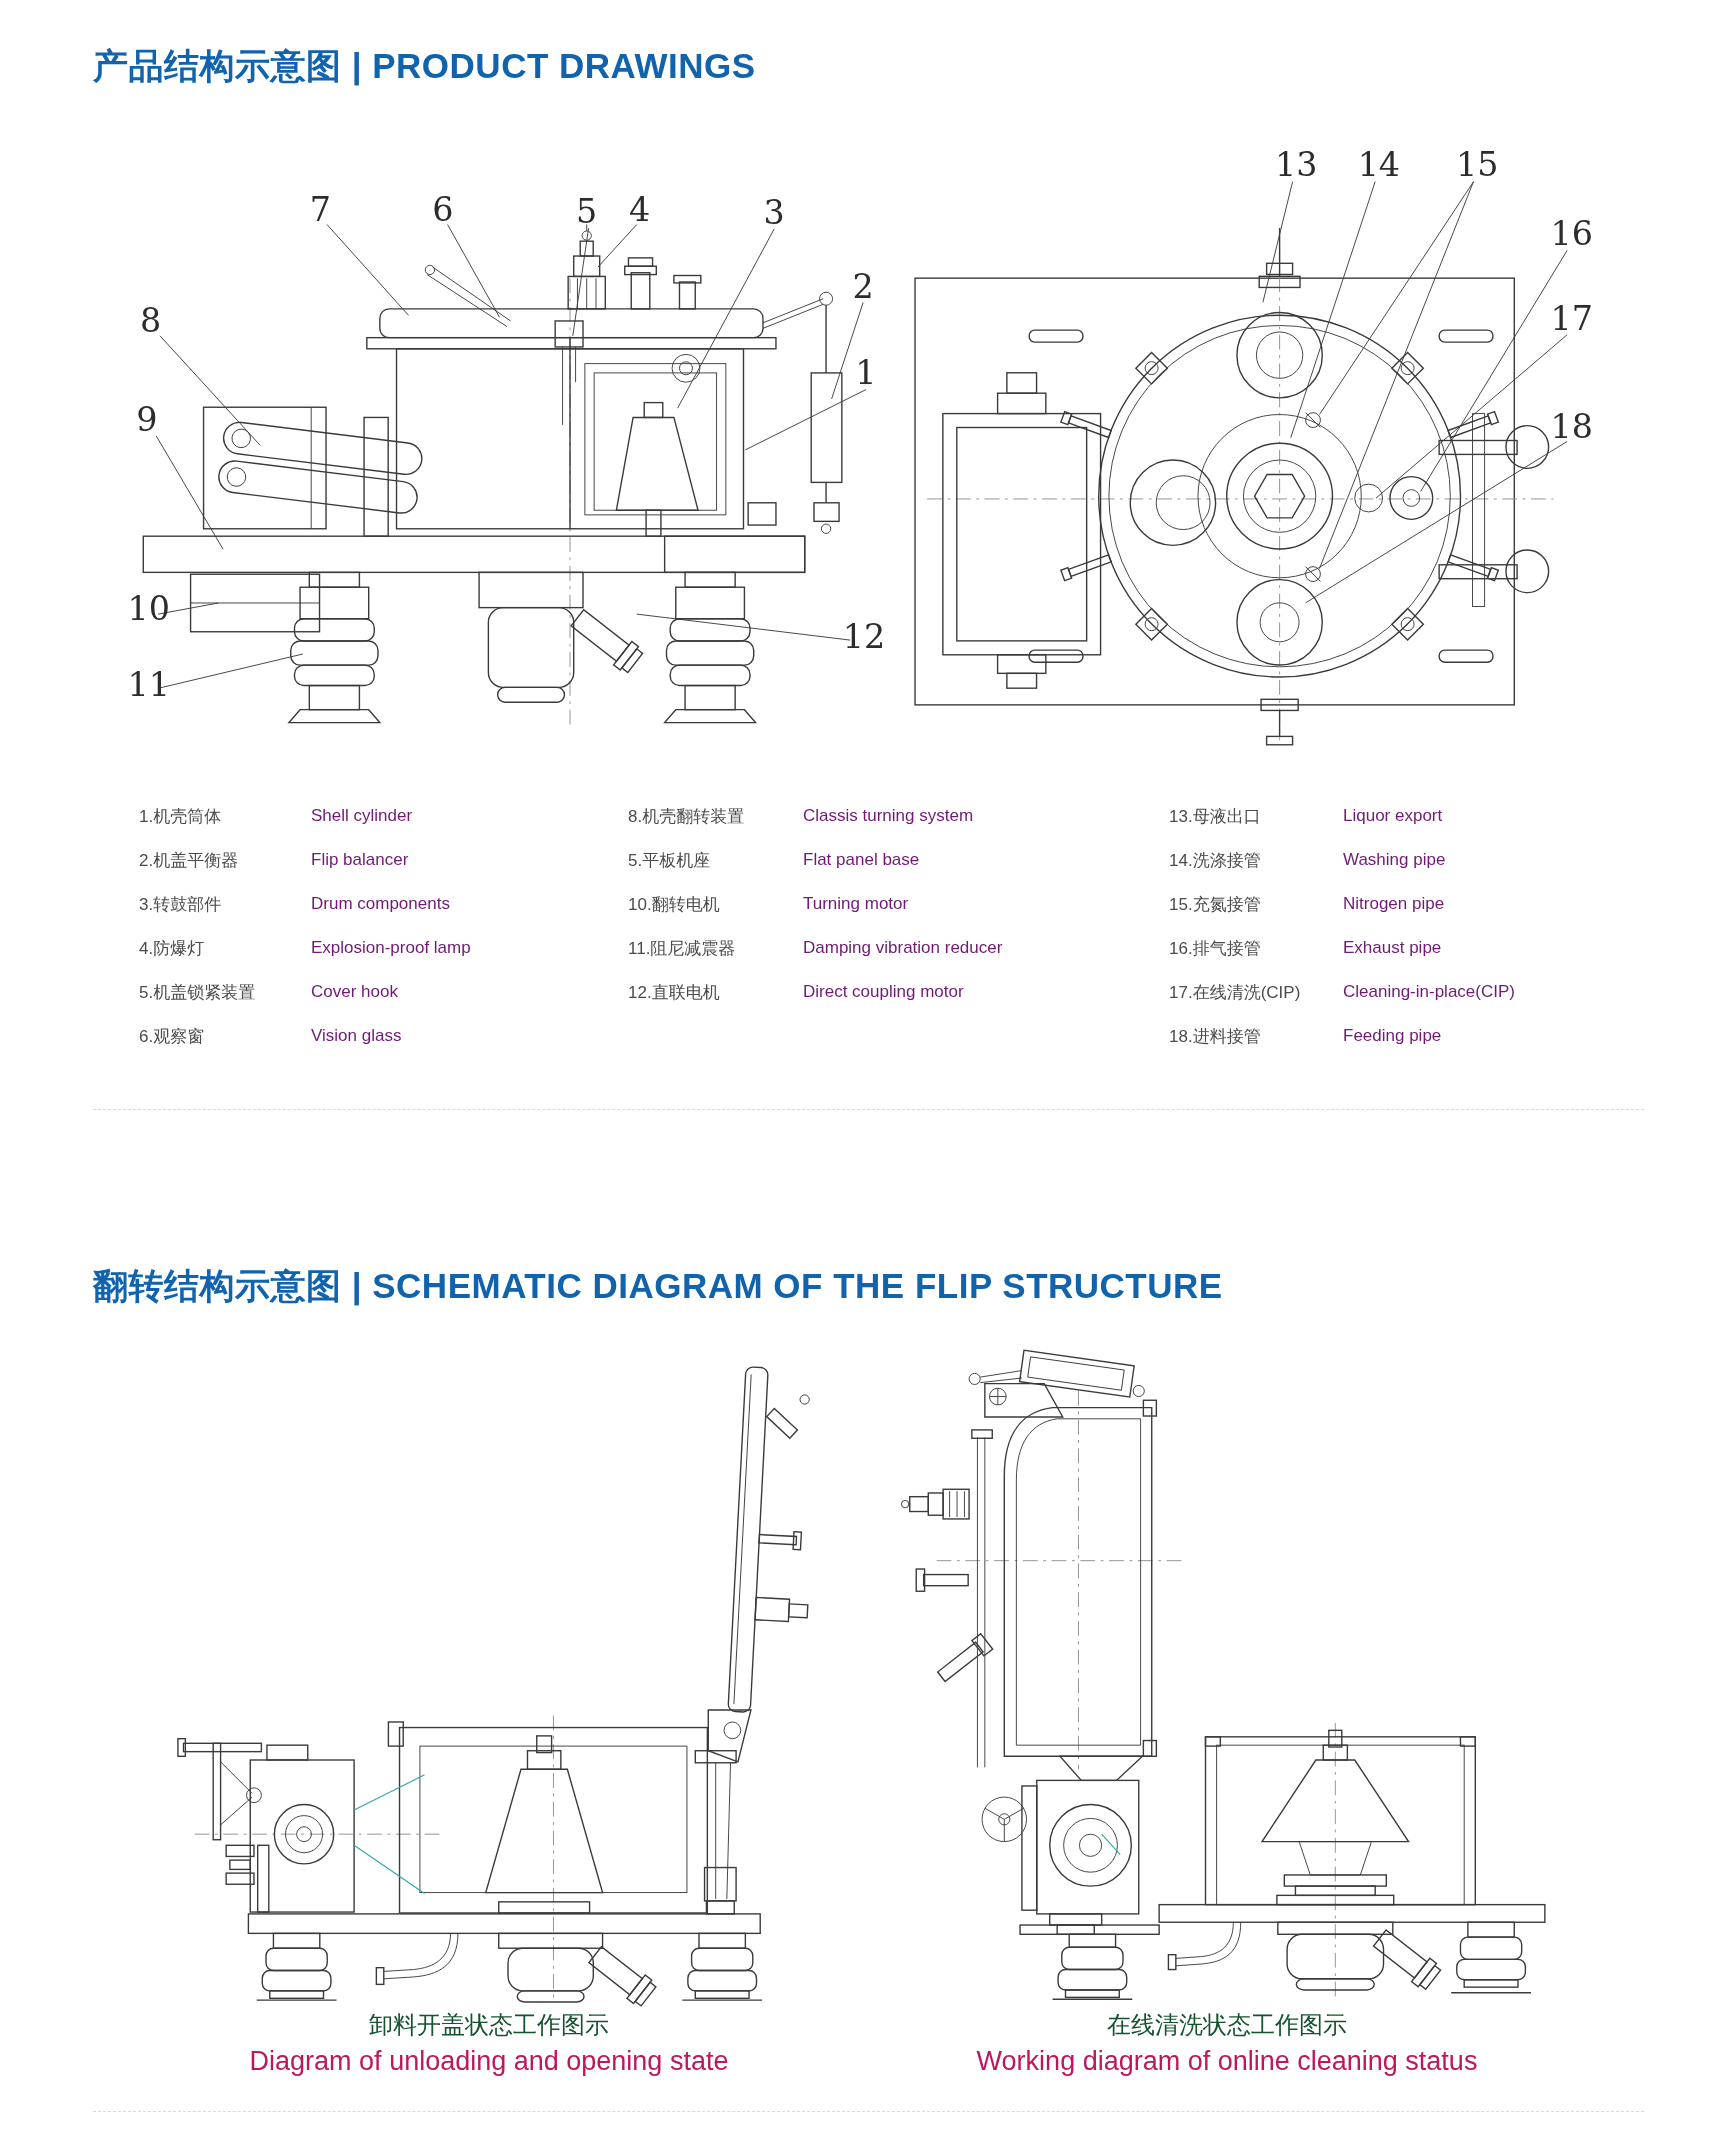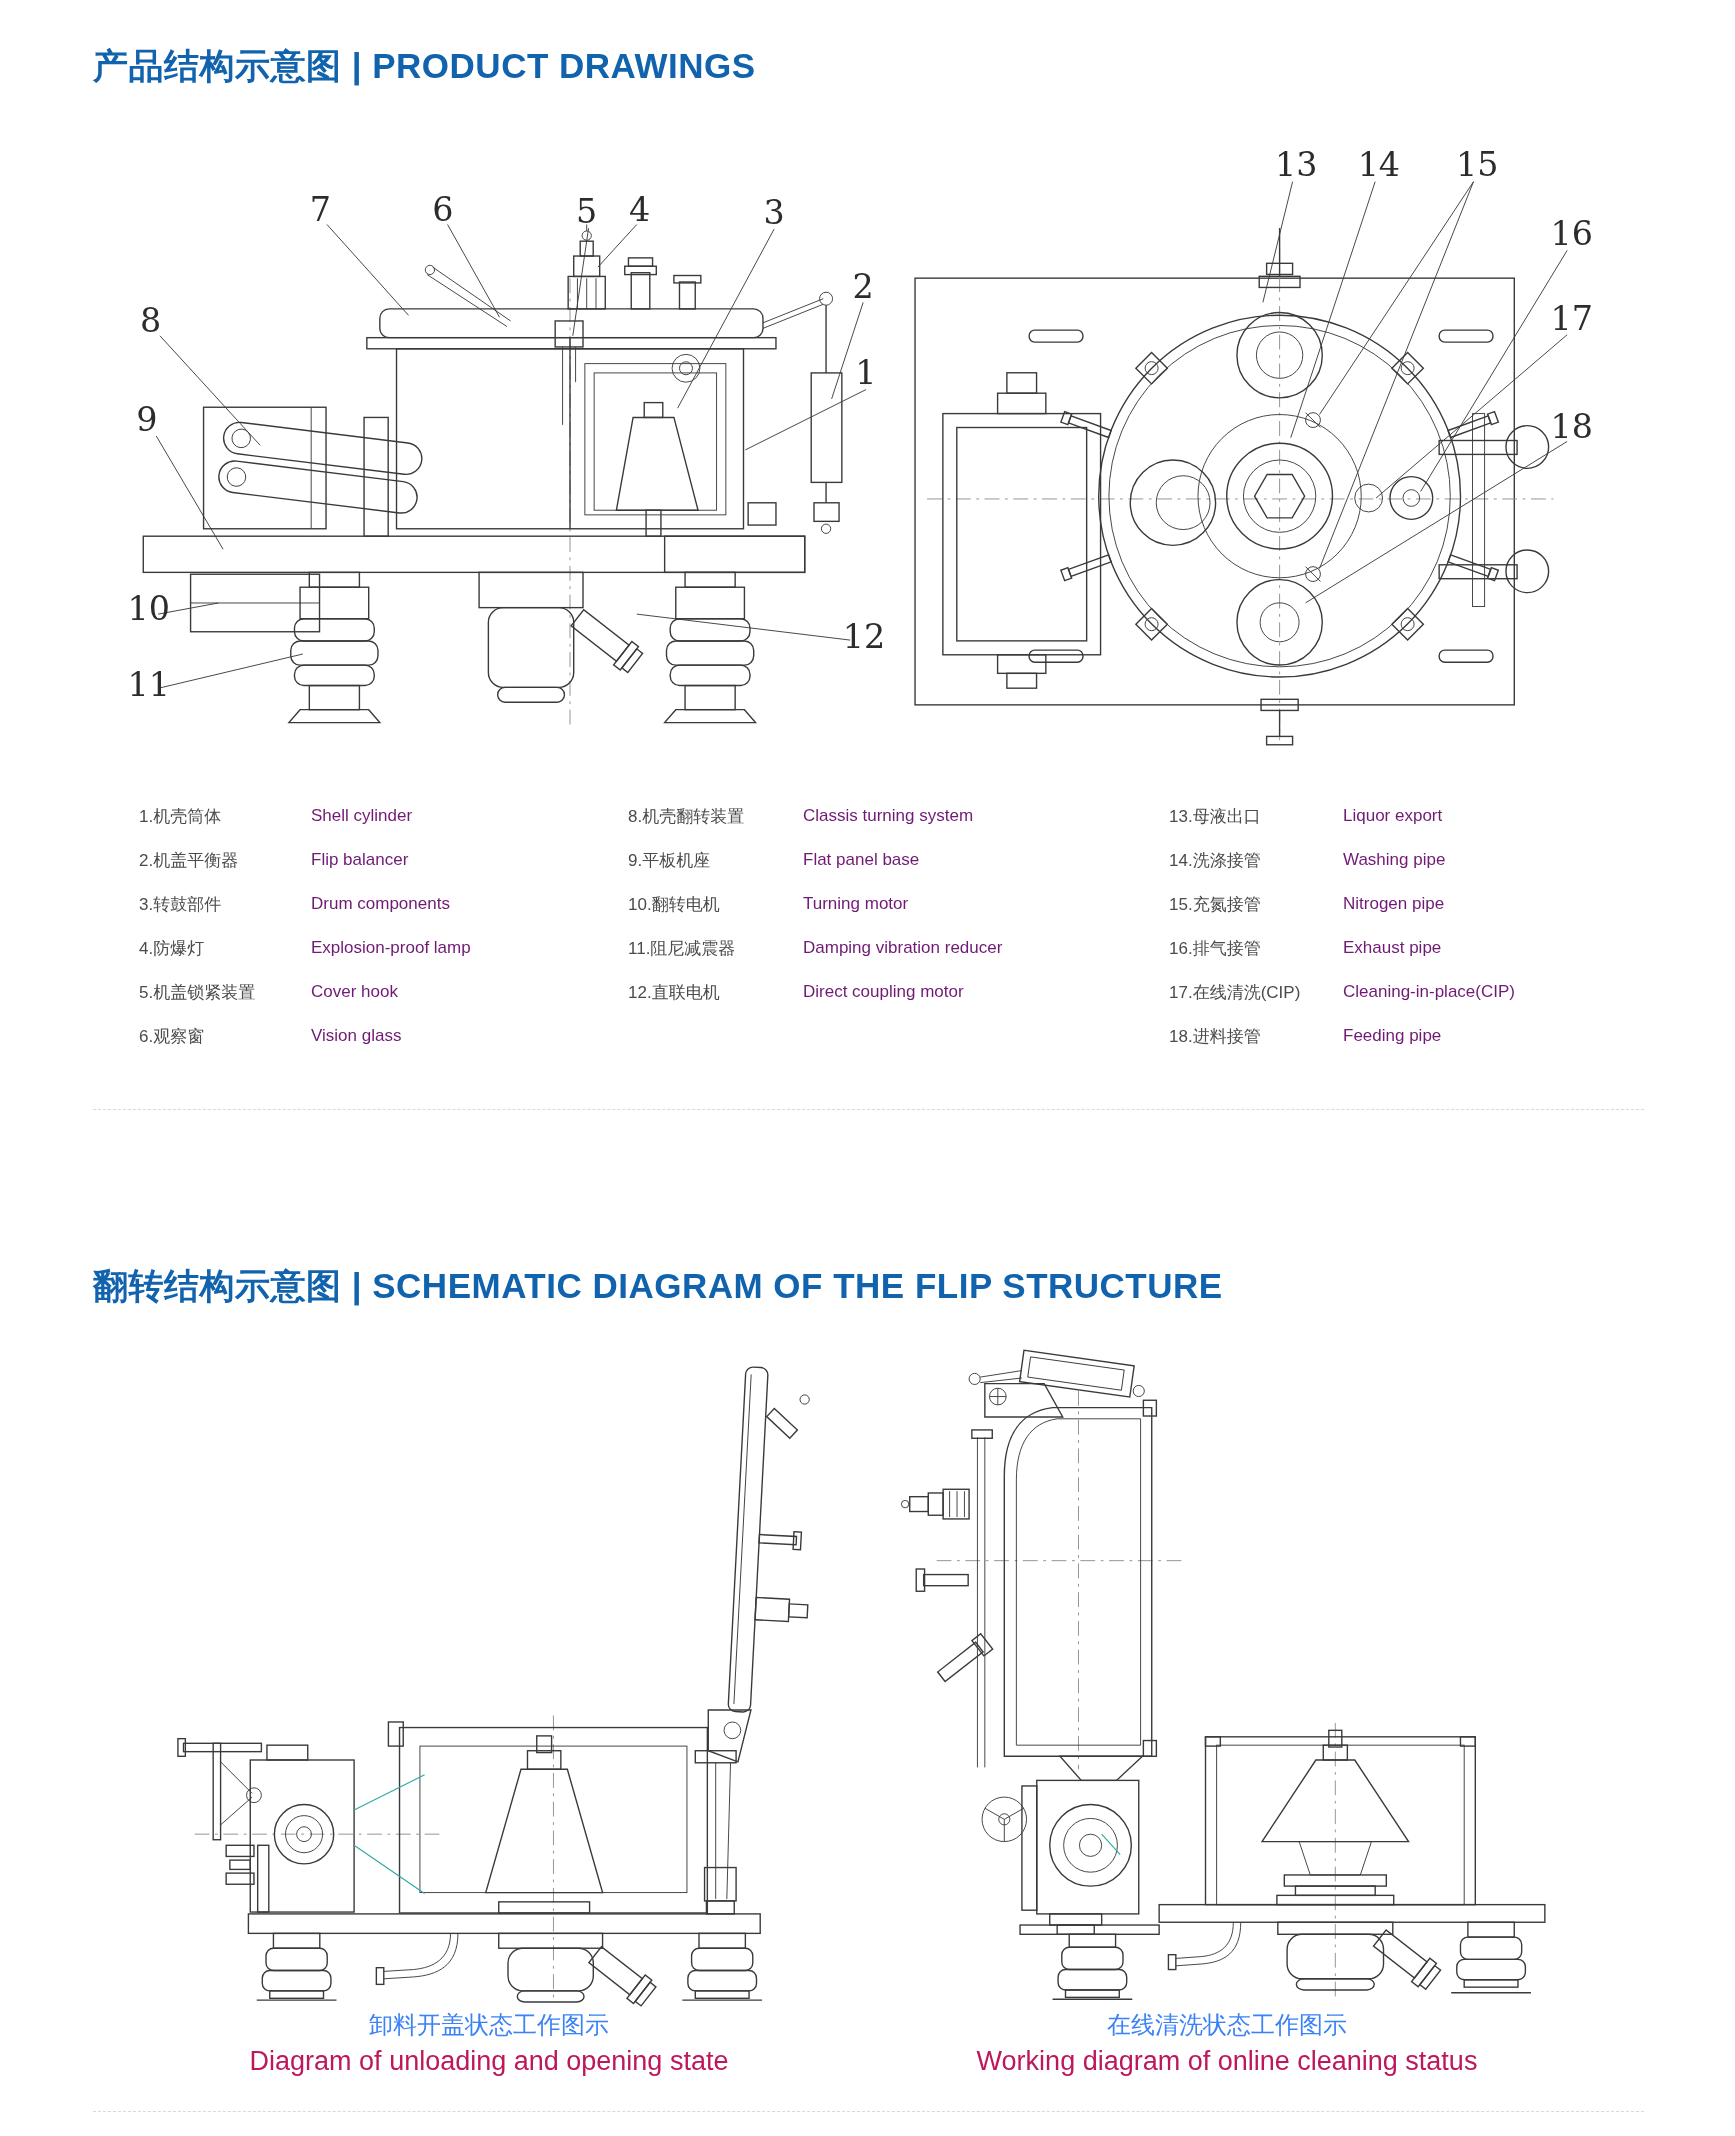--- a/index.html
+++ b/index.html
@@ -19,21 +19,21 @@
   #legend-col-2 .zh{width:175px;}
   #legend-col-3 .zh{width:174px;}
   .en{color:#701a75;}
   .sep{position:absolute;left:93px;width:1551px;height:0;
        border-top:1.9px dashed #d6d9dd;}
   #sep-1{top:1109px;}
   #sep-2{top:2111px;}
   .caption{position:absolute;width:594px;text-align:center;top:2009px;}
   #caption-unloading{left:192px;}
   #caption-cleaning{left:930px;}
-  .cap-zh{font-size:24px;color:#3b82f6;}
+  .cap-zh{font-size:24px;color:#14532d;}
   .cap-en{font-size:27px;color:#be185d;margin-top:4.6px;}
   svg{position:absolute;overflow:visible;}
   #fig-side{left:121px;top:139px;}
   #fig-top{left:890px;top:139px;}
   #fig-unloading{left:139px;top:1326px;}
   #fig-cleaning{left:881px;top:1326px;}
   .ln{stroke:#3a3a3c;fill:none;stroke-width:1.5;}
   .tn{stroke:#3a3a3c;fill:none;stroke-width:1;}
   .ld{stroke:#3a3a3c;fill:none;stroke-width:1;}
   .cl{stroke:#8d8d8f;fill:none;stroke-width:1;stroke-dasharray:16 6 3 6;}
@@ -308,21 +308,21 @@
       <span class="zh">6.观察窗</span>
       <span class="en">Vision glass</span>
     </div>
 </div>
 <div id="legend-col-2" class="legend-col">
   <div class="lrow">
       <span class="zh">8.机壳翻转装置</span>
       <span class="en">Classis turning system</span>
     </div>
   <div class="lrow">
-      <span class="zh">9.平板机座</span>
+      <span class="zh">5.平板机座</span>
       <span class="en">Flat panel base</span>
     </div>
   <div class="lrow">
       <span class="zh">10.翻转电机</span>
       <span class="en">Turning motor</span>
     </div>
   <div class="lrow">
       <span class="zh">11.阻尼减震器</span>
       <span class="en">Damping vibration reducer</span>
     </div>

